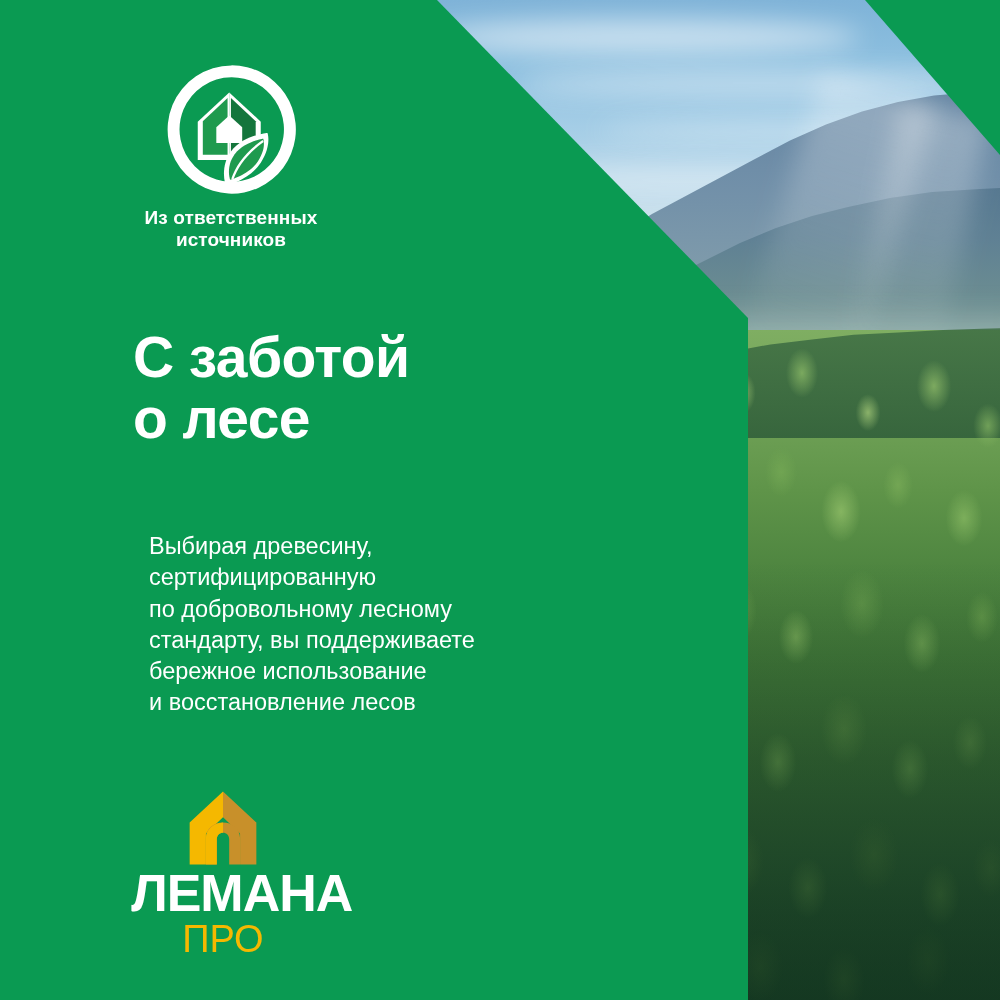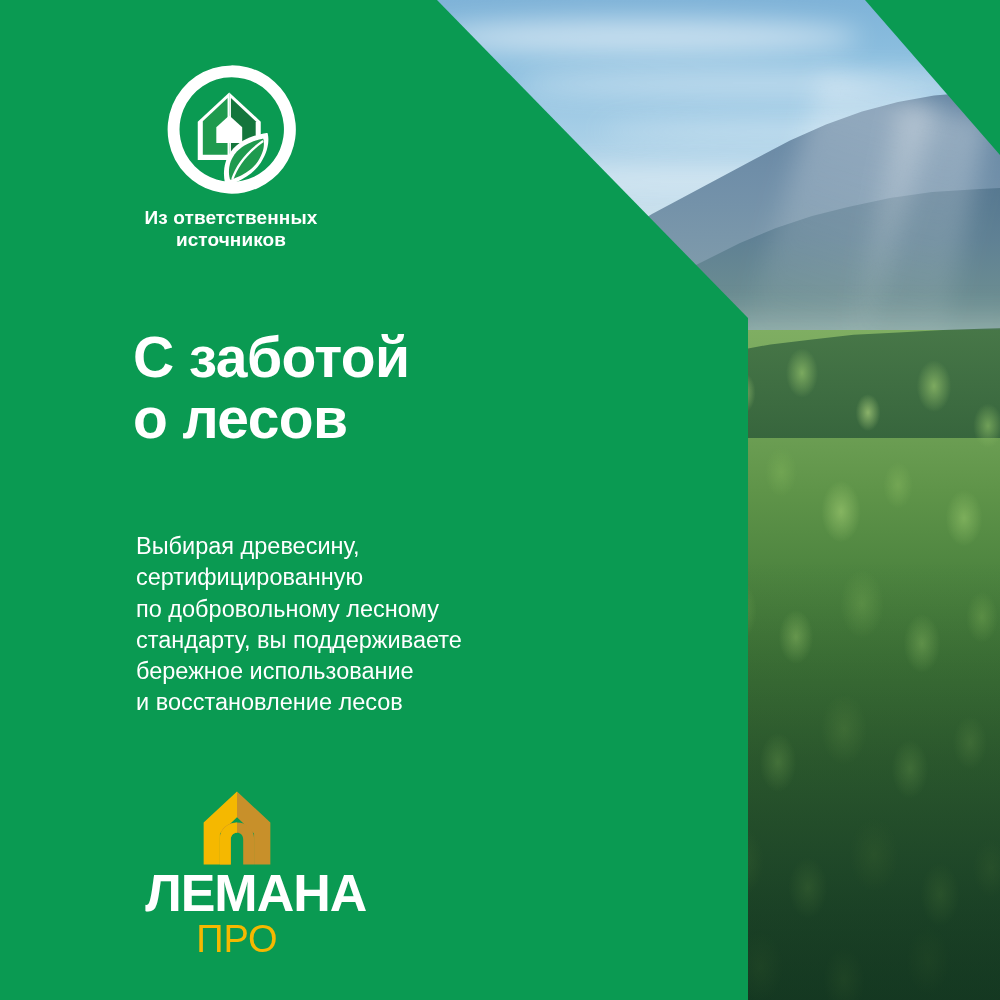--- a/index.html
+++ b/index.html
@@ -223,35 +223,35 @@
     font-weight: bold;
     line-height: 1.07;
     letter-spacing: -0.6px;
     white-space: pre-line;
     margin: 0;
   }
 
   
   .body-copy {
     position: absolute;
-    left: 136px;
+    left: 149px;
     top: 531px;
     color: #ffffff;
     font-size: 23.5px;
     font-weight: normal;
     line-height: 1.33;
     letter-spacing: 0px;
     white-space: pre-line;
     margin: 0;
   }
 
   
   .brand {
     position: absolute;
-    left: 147px;
+    left: 133px;
     top: 790px;
     width: 180px;
   }
   .brand-roof { display: block; margin: 0 auto; width: 78px; height: 76px; }
   .brand-name {
     display: block;
     margin-top: 2px;
     color: #ffffff;
     font-size: 51px;
     font-weight: bold;
@@ -315,21 +315,21 @@
 
         <path d="M92 63 C92 63 70 65 59.5 79.5 C49 94 55 110 55 110 C55 110 76 105 86 89.5 C96 74 92 63 92 63 Z" fill="#ffffff"></path>
         <path d="M88.2 68.2 C88.2 68.2 71 70.5 62.8 82 C54.6 93.5 58.8 104.6 58.8 104.6 C58.8 104.6 75.4 100.3 83.4 88.4 C91.4 76.5 88.2 68.2 88.2 68.2 Z" fill="#1f9a4e"></path>
         <path d="M59.8 103.8 C63.5 92.5 72.5 79.5 87.6 69.4 L88.6 71.1 C74.2 81.1 65.6 93.2 61.8 104.2 Z" fill="#ffffff"></path>
       </svg>
       <div class="eco-caption">Из ответственных
 источников</div>
     </div>
 
     <h1 class="headline">С заботой
-о лесов</h1>
+о лесе</h1>
 
     <p class="body-copy">Выбирая древесину,
 сертифицированную
 по добровольному лесному
 стандарту, вы поддерживаете
 бережное использование
 и восстановление лесов</p>
 
     <div class="brand">
       <svg class="brand-roof" viewBox="0 0 100 98" aria-hidden="true">

